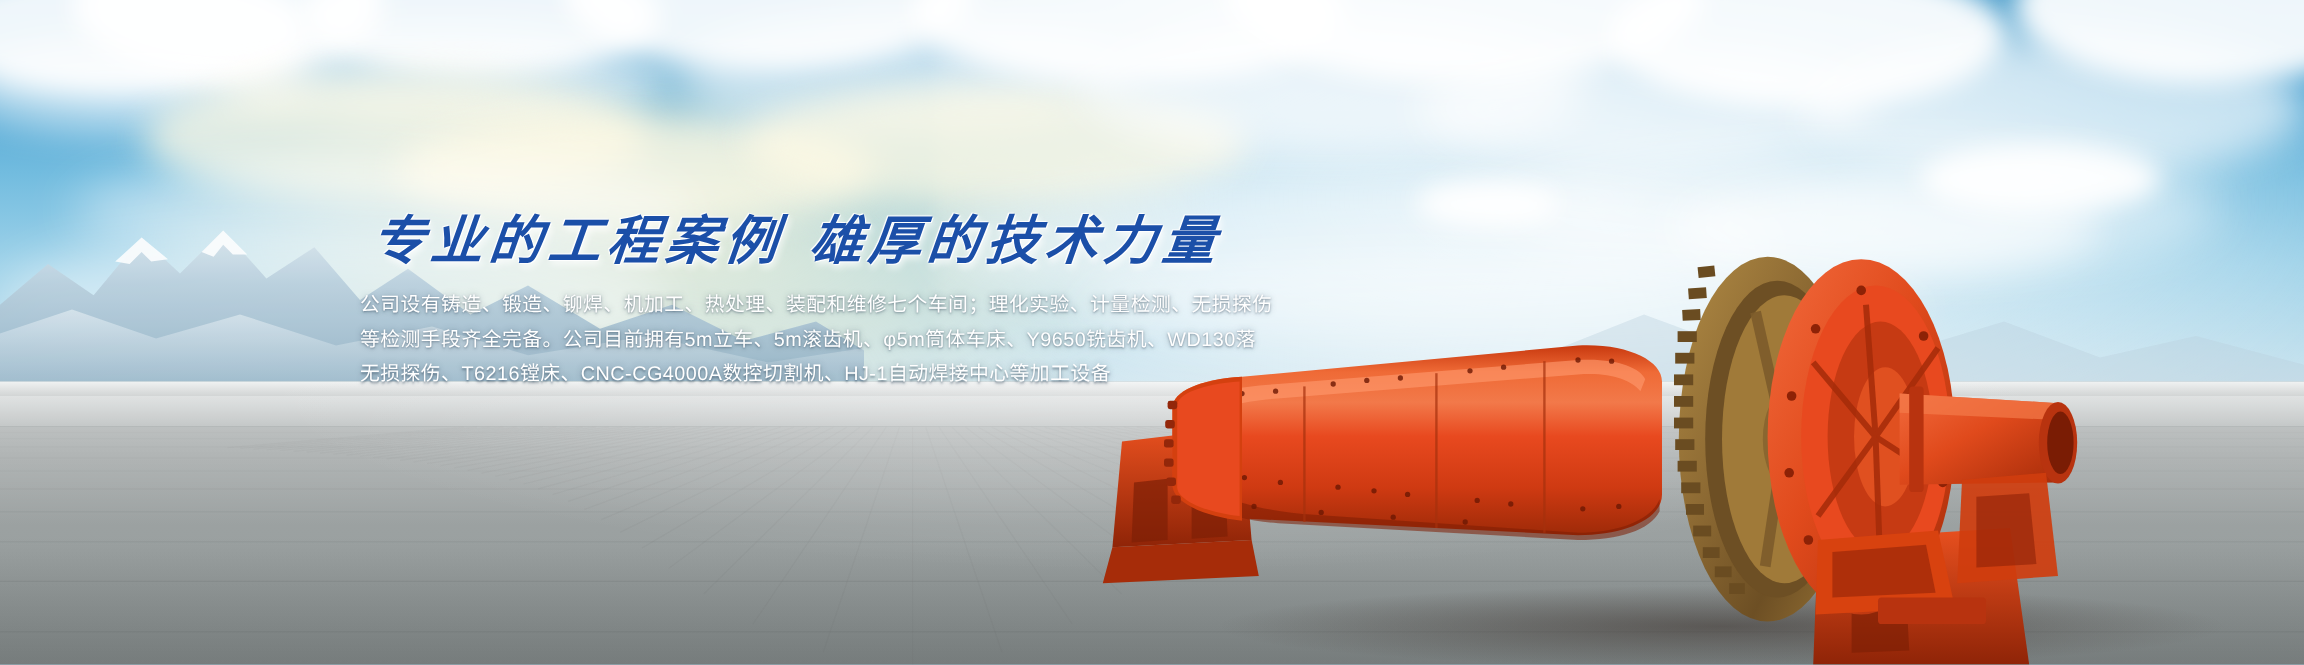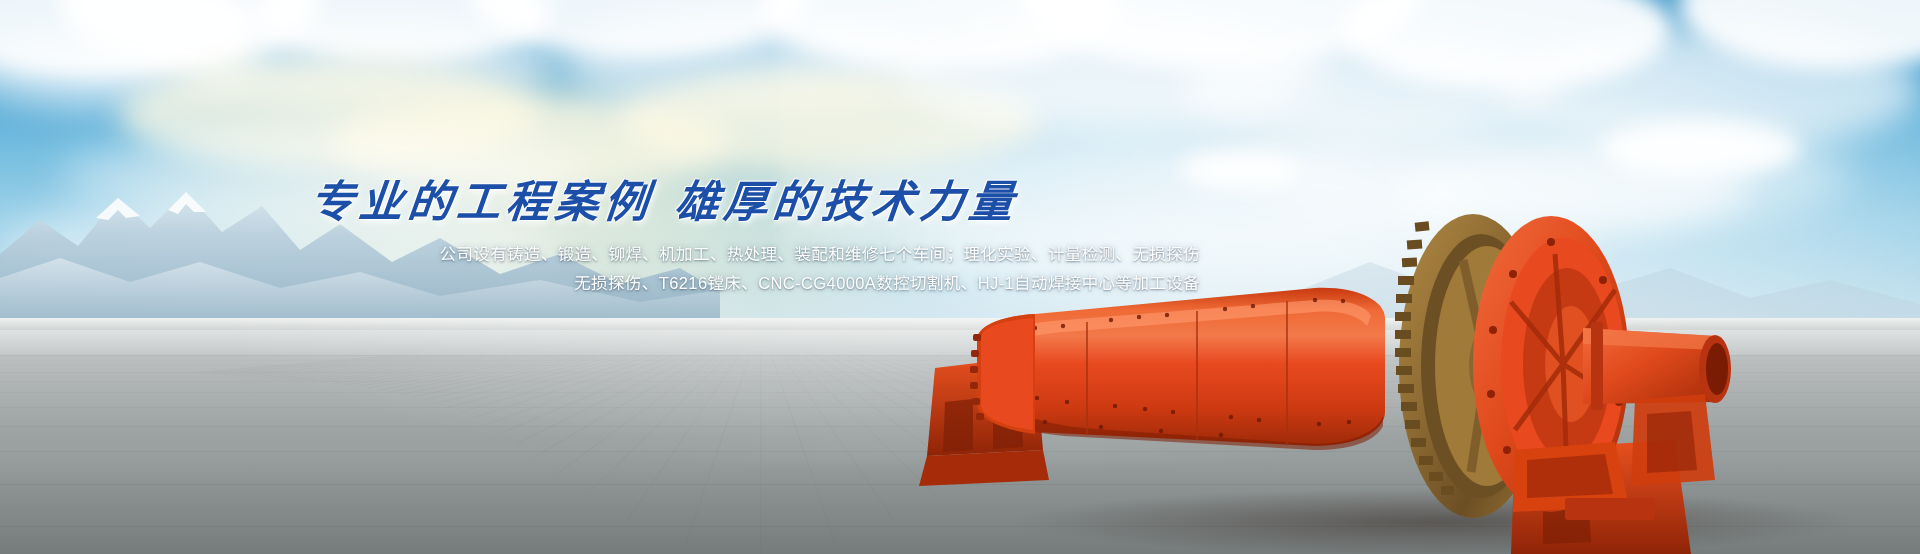--- a/index.html
+++ b/index.html
@@ -96,21 +96,21 @@
     transform:skewX(-6deg);
     padding-left:10px;
   }
   .headline .gap{display:inline-block;width:22px;}
   .desc{
     margin-top:16px;
     font-size:16.5px;line-height:29px;color:#ffffff;
     letter-spacing:.4px;
     text-shadow:0 1px 2px rgba(40,60,80,.55), 0 0 6px rgba(30,50,70,.28);
   }
-  .desc .line{white-space:nowrap;text-align:right;}
+  .desc .line{white-space:nowrap;}
 
   
   .machine{position:absolute;left:915px;top:150px;width:1005px;height:404px;}
 </style>
 </head>
 <body>
 
 <div id="banner">
 
   <div class="sky"></div>
@@ -439,17 +439,18 @@
       <path d="M732,264 L776,261 L782,320 L732,323 Z" fill="#8d2206" opacity=".6"></path>
     </g>
   </svg>
 
   <div class="textblock">
     <div class="headline">
       <span>专业的工程案例</span><span class="gap"></span><span>雄厚的技术力量</span>
     </div>
     <div class="desc">
       <div class="line">公司设有铸造、锻造、铆焊、机加工、热处理、装配和维修七个车间；理化实验、计量检测、无损探伤</div>
+      <div class="line">等检测手段齐全完备。公司目前拥有5m立车、5m滚齿机、φ5m筒体车床、Y9650铣齿机、WD130落</div>
       <div class="line">无损探伤、T6216镗床、CNC-CG4000A数控切割机、HJ-1自动焊接中心等加工设备</div>
     </div>
   </div>
 
 </div>
 
 </body></html>

